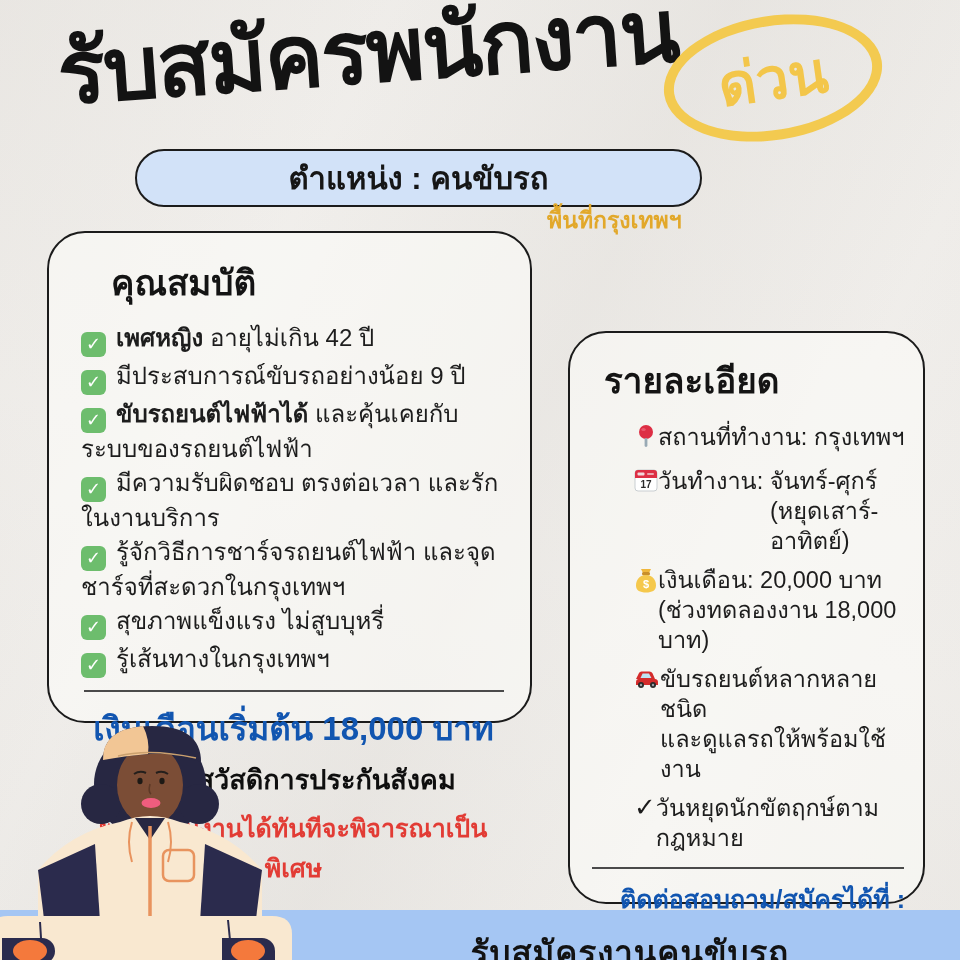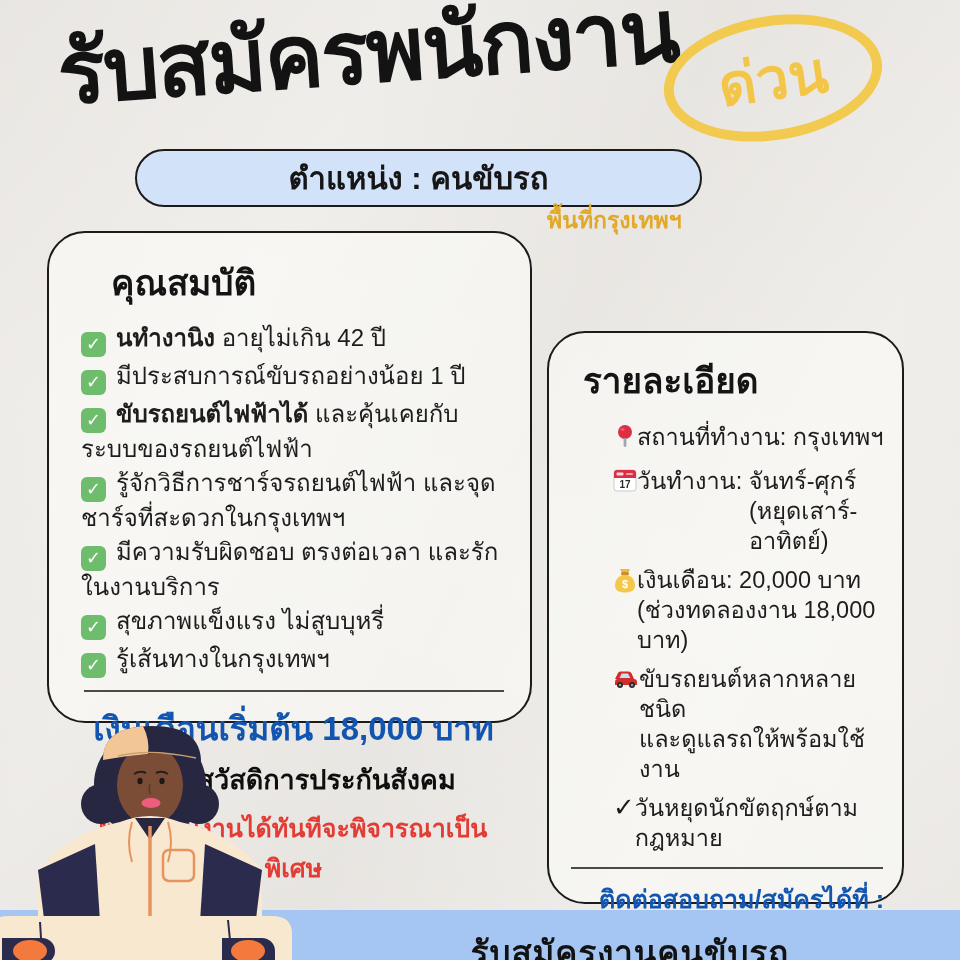--- a/index.html
+++ b/index.html
@@ -40,21 +40,21 @@
   .area {
     position:absolute; left:547px; top:202px;
     font-size:23px; font-weight:800; color:#e2a82a;
   }
   
   .card {
     position:absolute; background:rgba(252,251,249,.6);
     border:2.5px solid #1b1b1b; border-radius:38px;
   }
   .card-left  { left:47px;  top:231px; width:485px; height:492px; padding:18px 24px 0 32px; }
-  .card-right { left:547px; top:331px; width:357px; height:573px; padding:18px 18px 0 20px; }
+  .card-right { left:568px; top:331px; width:357px; height:573px; padding:18px 18px 0 20px; }
   .card h2 { font-size:35px; font-weight:800; color:#141414; }
   .card-left h2  { margin:4px 0 12px 30px; }
   .card-right h2 { margin:2px 0 14px 14px; }
   
   .qual-list { list-style:none; font-size:24px; line-height:31px; color:#1d1d1d; }
   .qual-list li { margin-bottom:3px; }
   .chk {
     display:inline-flex; width:25px; height:25px; border-radius:6px;
     background:#6dbd6d; color:#fff; font-size:18px; font-weight:800;
     align-items:center; justify-content:center;
@@ -97,25 +97,25 @@
   <div class="title">รับสมัครพนักงาน</div>
   <div class="badge">
     <span class="badge-text">ด่วน</span>
   </div>
   <div class="pill">ตำแหน่ง : คนขับรถ</div>
   <div class="area">พื้นที่กรุงเทพฯ</div>
 
   <div class="card card-left">
     <h2>คุณสมบัติ</h2>
     <ul class="qual-list">
-      <li><span class="chk">✓</span><span class="bold">นทำงานิง</span><span> อายุไม่เกิน 42 ปี</span></li>
-      <li><span class="chk">✓</span><span class="bold"></span><span>มีประสบการณ์ขับรถอย่างน้อย 1 ปี</span></li>
+      <li><span class="chk">✓</span><span class="bold">เพศหญิง</span><span> อายุไม่เกิน 42 ปี</span></li>
+      <li><span class="chk">✓</span><span class="bold"></span><span>มีประสบการณ์ขับรถอย่างน้อย 9 ปี</span></li>
       <li><span class="chk">✓</span><span class="bold">ขับรถยนต์ไฟฟ้าได้</span><span> และคุ้นเคยกับระบบของรถยนต์ไฟฟ้า</span></li>
+      <li><span class="chk">✓</span><span class="bold"></span><span>มีความรับผิดชอบ ตรงต่อเวลา และรักในงานบริการ</span></li>
       <li><span class="chk">✓</span><span class="bold"></span><span>รู้จักวิธีการชาร์จรถยนต์ไฟฟ้า และจุดชาร์จที่สะดวกในกรุงเทพฯ</span></li>
-      <li><span class="chk">✓</span><span class="bold"></span><span>มีความรับผิดชอบ ตรงต่อเวลา และรักในงานบริการ</span></li>
       <li><span class="chk">✓</span><span class="bold"></span><span>สุขภาพแข็งแรง ไม่สูบบุหรี่</span></li>
       <li><span class="chk">✓</span><span class="bold"></span><span>รู้เส้นทางในกรุงเทพฯ</span></li>
     </ul>
     <hr class="divider div-left">
     <div class="salary1">เงินเดือนเริ่มต้น 18,000 บาท</div>
     <div class="salary2">พร้อมสวัสดิการประกันสังคม</div>
     <div class="salary3">พร้อมเริ่มงานได้ทันทีจะพิจารณาเป็นพิเศษ</div>
   </div>
 
   <div class="card card-right">

